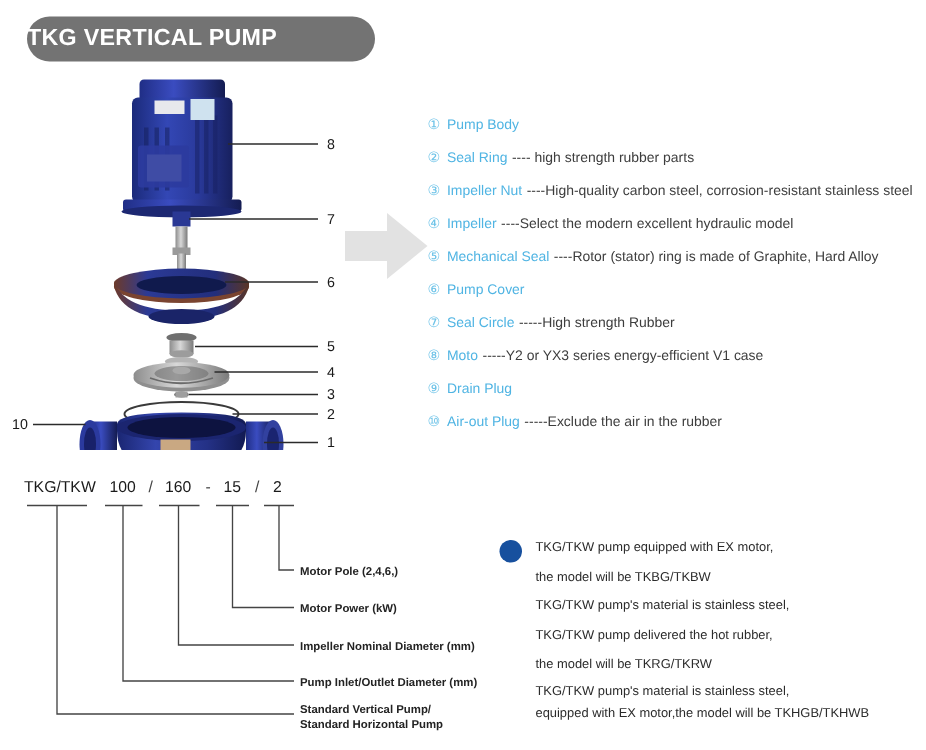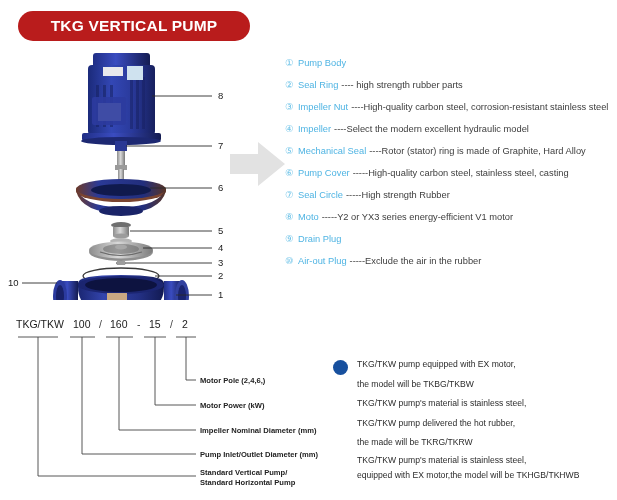--- a/index.html
+++ b/index.html
@@ -16,25 +16,25 @@
     color: #333333;
   }
 
   
   #title-pill {
     position: absolute;
     left: 18px;
     top: 11px;
     width: 232px;
     height: 30px;
-    background: #b91c1c;
+    background: #737373;
     border-radius: 15px;
     display: flex;
     align-items: center;
-    justify-content: center;
+    justify-content: flex-start;
   }
   #title-pill .title-text {
     color: #ffffff;
     font-size: 15.5px;
     font-weight: bold;
     letter-spacing: 0.2px;
     white-space: nowrap;
   }
 
   
@@ -80,20 +80,21 @@
     color: #6ec3e8;
     width: 13px;
     flex: 0 0 13px;
     text-align: left;
     line-height: 1;
   }
   .legend-part {
     font-size: 9.3px;
     color: #4fb4e3;
     margin-right: 3px;
+    margin-top: 20px;
   }
   .legend-desc {
     font-size: 9.3px;
     color: #3d3d3d;
   }
 
   
   #model-code {
     position: absolute;
     left: 0px;
@@ -320,31 +321,30 @@
     <span class="legend-desc">----Select the modern excellent hydraulic model</span>
   </div>
   <div class="legend-row">
     <span class="legend-badge">⑤</span>
     <span class="legend-part">Mechanical Seal</span>
     <span class="legend-desc">----Rotor (stator) ring is made of Graphite, Hard Alloy</span>
   </div>
   <div class="legend-row">
     <span class="legend-badge">⑥</span>
     <span class="legend-part">Pump Cover</span>
-    <span class="legend-desc">-----High-quality carbon steel, stainless steel, casting</span>
   </div>
   <div class="legend-row">
     <span class="legend-badge">⑦</span>
     <span class="legend-part">Seal Circle</span>
     <span class="legend-desc">-----High strength Rubber</span>
   </div>
   <div class="legend-row">
     <span class="legend-badge">⑧</span>
     <span class="legend-part">Moto</span>
-    <span class="legend-desc">-----Y2 or YX3 series energy-efficient V1 motor</span>
+    <span class="legend-desc">-----Y2 or YX3 series energy-efficient V1 case</span>
   </div>
   <div class="legend-row">
     <span class="legend-badge">⑨</span>
     <span class="legend-part">Drain Plug</span>
   </div>
   <div class="legend-row">
     <span class="legend-badge">⑩</span>
     <span class="legend-part">Air-out Plug</span>
     <span class="legend-desc">-----Exclude the air in the rubber</span>
   </div>
@@ -391,16 +391,16 @@
     <text class="code-label" x="200" y="173">Standard Horizontal Pump</text>
   </svg>
 </div>
 
 <div id="variant-notes">
   <div id="variant-bullet"></div>
   <div class="note-line">TKG/TKW pump equipped with EX motor,</div>
   <div class="note-line">the model will be TKBG/TKBW</div>
   <div class="note-line">TKG/TKW pump's material is stainless steel,</div>
   <div class="note-line">TKG/TKW pump delivered the hot rubber,</div>
-  <div class="note-line">the made will be TKRG/TKRW</div>
+  <div class="note-line">the model will be TKRG/TKRW</div>
   <div class="note-line tight">TKG/TKW pump's material is stainless steel,</div>
   <div class="note-line tight">equipped with EX motor,the model will be TKHGB/TKHWB</div>
 </div>
 
 </body></html>

